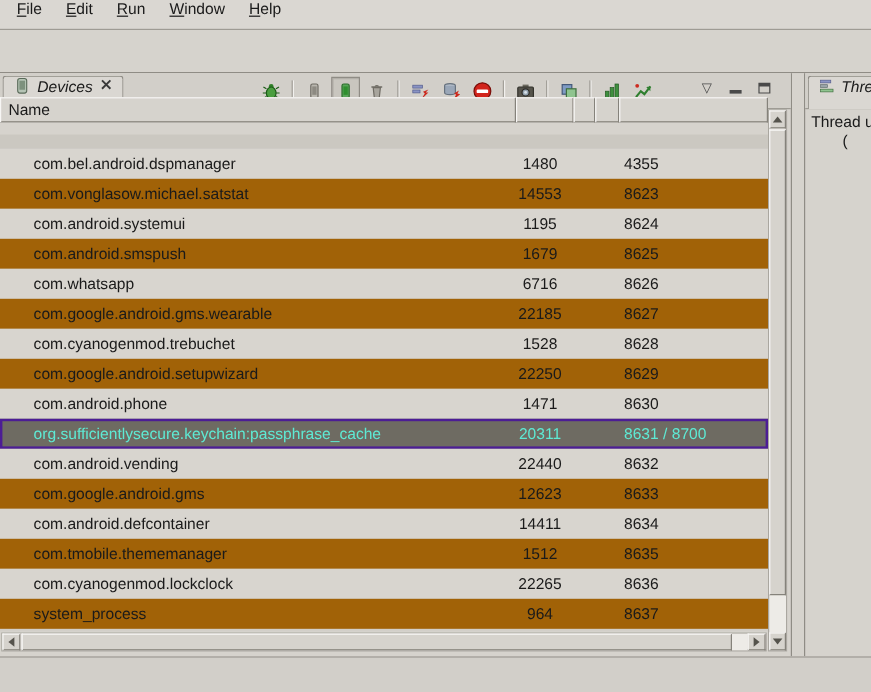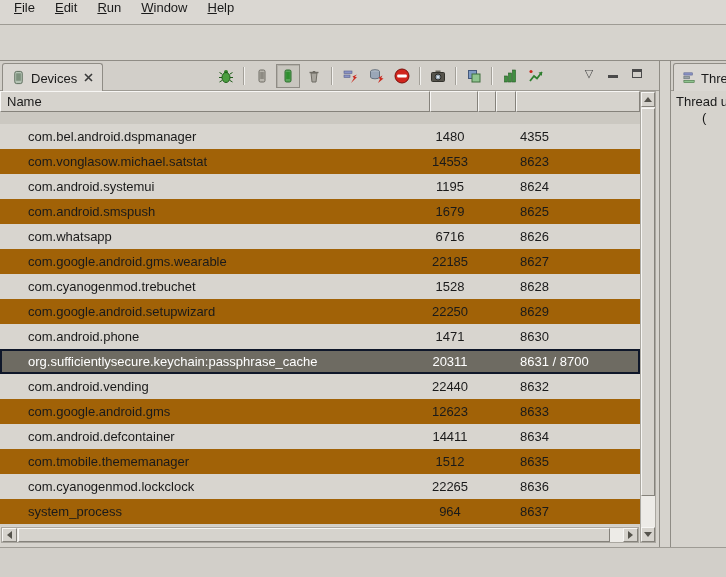--- a/index.html
+++ b/index.html
@@ -17,56 +17,56 @@
   .menu-item u { text-decoration:underline; }
 
   
   .top-toolbar { position:absolute; top:25px; left:0; width:726px; height:36px;
     background:#d6d3cd; border-bottom:1px solid #8f8c85; }
 
   
   .left-panel { position:absolute; top:61px; left:0; width:660px; height:486px;
     background:#d6d3cd; border-right:1px solid #8f8c85; }
   .tab-bar { position:absolute; top:0; left:0; right:0; height:30px; border-bottom:1px solid #9e9b94; background:#d2cfc9; }
-  .tab { position:absolute; left:2px; top:2px; height:28px; display:flex; align-items:center; gap:5px;
+  .tab { position:absolute; left:2px; top:2px; height:28px; display:flex; align-items:flex-start; gap:5px;
     padding:0 8px; background:#dad7d2; border:1px solid #8f8c85; border-bottom:none;
-    border-radius:3px 3px 0 0; white-space:nowrap; }
+    border-radius:3px 3px 0 0; white-space:nowrap;font-style:italic; }
   .tab .tab-label { padding-top:1px; }
   .close-box { width:12px; height:12px; display:flex; align-items:center; justify-content:center; }
 
   .panel-toolbar { position:absolute; left:214px; top:2px; height:26px; display:flex; align-items:center; gap:2px; }
   .tbtn { width:24px; height:24px; display:flex; align-items:center; justify-content:center; border:1px solid transparent; }
   .tbtn.pressed { border:1px solid #8f8c85; background:#c9c6bf; box-shadow:inset 1px 1px 0 #b3b0a9; }
   .tsep { width:2px; height:18px; border-left:1px solid #a3a099; border-right:1px solid #f2f1ee; margin:0 3px; }
   .panel-controls { position:absolute; right:14px; top:4px; display:flex; gap:8px; align-items:center; }
   .ctl { width:16px; height:16px; display:flex; align-items:center; justify-content:center; color:#4a4a4a; font-size:11px; }
   .min-bar { width:10px; height:3px; background:#4a4a4a; margin-top:6px; }
   .max-box { width:10px; height:9px; border:1px solid #4a4a4a; border-top:3px solid #4a4a4a; }
 
   
-  .table-header { position:absolute; top:30px; left:0; width:640px; height:15px;padding-left:13px; }
+  .table-header { position:absolute; top:20px; left:0; width:640px; height:15px;padding-left:13px; }
   .th { position:absolute; top:0; height:21px; background:#d6d3cd; line-height:19px; padding-left:6px;
     border-top:1px solid #f7f6f4; border-left:1px solid #f7f6f4;
     border-right:1px solid #85827b; border-bottom:1px solid #85827b; overflow:hidden; }
   .th-name { left:0; width:430px; }
   .th-pid  { left:430px; width:48px; }
   .th-c3   { left:478px; width:18px; }
   .th-c4   { left:496px; width:20px; }
   .th-port { left:516px; width:124px; }
 
   .table-body { position:absolute; top:51px; left:0; width:640px; height:414px; overflow:hidden; background:#d2cfc9; }
   .row-partial { height:12px; background:#cbc8c1; }
   .row { position:relative; height:25px; }
   .row.even { background:#d8d5cf; }
   .row.odd  { background:#a16207; }
   .cell { position:absolute; top:0; height:25px; line-height:25px; white-space:nowrap; overflow:hidden; }
   .cell-name { left:28px; right:214px; }
   .cell-pid  { left:428px; width:44px; text-align:center; }
   .cell-port { left:520px; width:118px; }
-  .row.selected { background:#6e6b62; color:#ffffff; border:2px solid #0f172a; }
+  .row.selected { background:#6e6b62; color:#5eead4; border:2px solid #4c1d95; }
   .row.selected .cell { line-height:21px; top:0; height:21px; }
   .row.selected .cell-name { left:26px; }
   .row.selected .cell-pid { left:426px; }
   .row.selected .cell-port { left:518px; }
 
   
   .vscrollbar { position:absolute; left:640px; top:30px; width:16px; height:452px;
     background:#edebe7; border:1px solid #aaa7a0; }
   .hscrollbar { position:absolute; left:1px; top:466px; width:638px; height:16px;
     background:#edebe7; border:1px solid #aaa7a0; }

